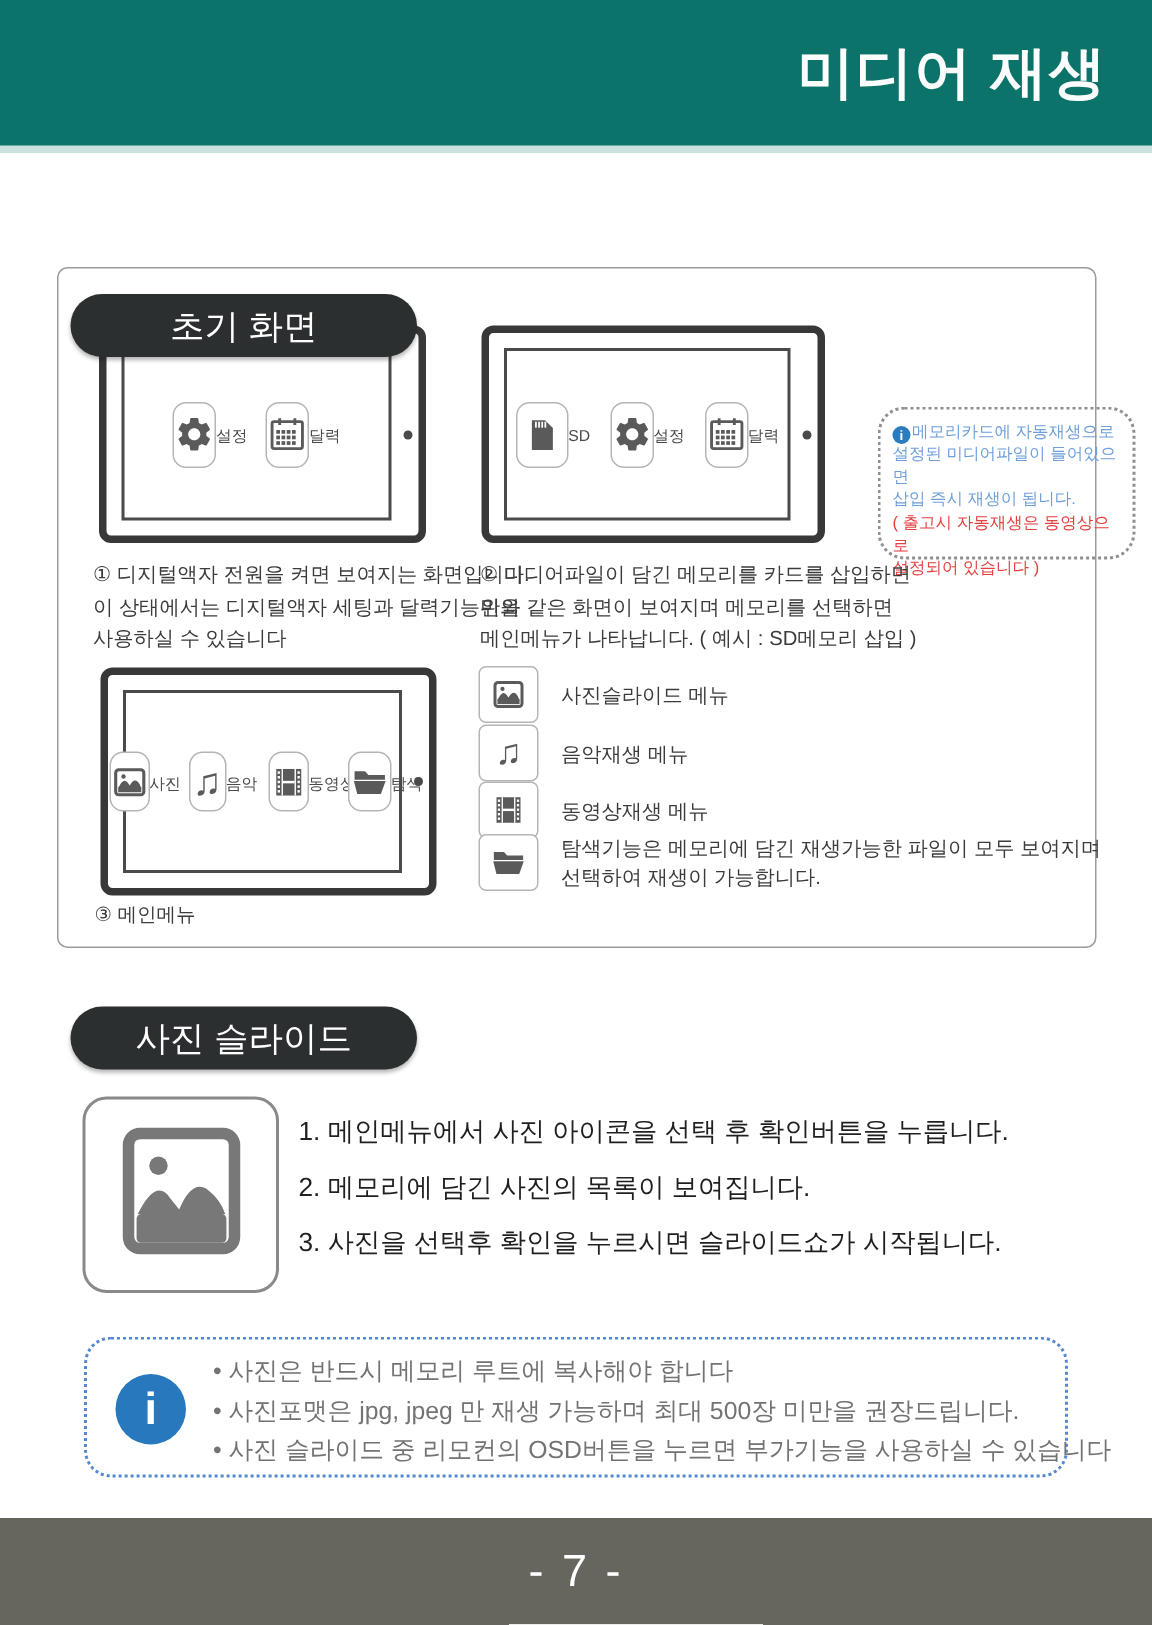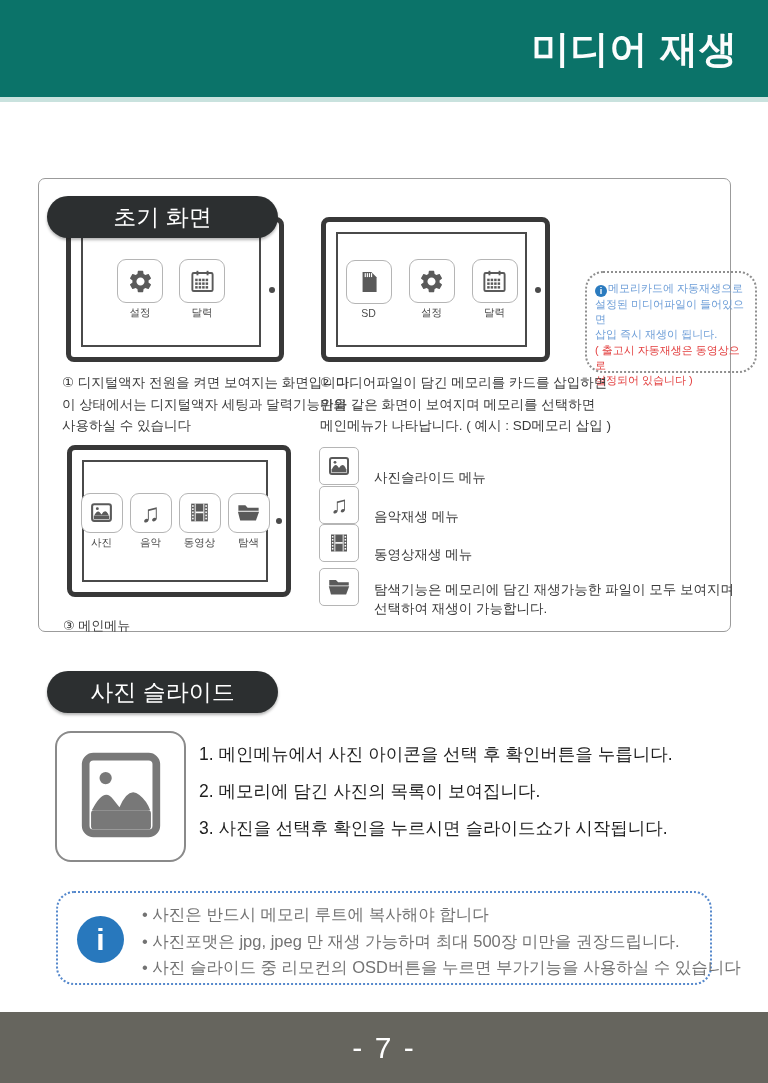--- a/index.html
+++ b/index.html
@@ -24,21 +24,21 @@
   
   .device{position:absolute;border:5px solid #383838;border-radius:8px;background:#fff;
           box-sizing:border-box;}
   .device-screen{position:absolute;left:10px;top:10px;bottom:10px;right:18px;
           border:2px solid #4a4a4a;background:#fff;display:flex;align-items:center;
           justify-content:center;gap:12px;}
   .device-dot{position:absolute;right:4px;top:50%;transform:translateY(-50%);
           width:6px;height:6px;border-radius:50%;background:#4a4a4a;}
 
   
-  .tile{display:flex;flex-direction:column;align-items:center;width:50px;}
+  .tile{display:flex;flex-direction:row;align-items:center;width:50px;}
   .tile-box{width:44px;height:42px;border:1.5px solid #b5b5b5;border-radius:9px;
           background:#fff;display:flex;align-items:center;justify-content:center;}
   .tile-label{margin-top:3px;font-size:10.5px;color:#4a4a4a;white-space:nowrap;}
   .music-glyph{font-size:26px;color:#5a5a5a;line-height:1;}
 
   
   .caption{position:absolute;font-size:13.5px;color:#3b3b3b;line-height:21.5px;
           white-space:pre-line;}
 
   
@@ -48,21 +48,21 @@
   .autonote-blue{color:#6f9fd8;white-space:pre-line;display:inline;}
   .autonote-red{color:#e34040;white-space:pre-line;margin-top:1px;}
   .info-dot{display:inline-block;width:12px;height:12px;border-radius:50%;
           background:#2b7bbf;color:#fff;font-size:9px;font-weight:bold;line-height:12px;
           text-align:center;vertical-align:-2px;margin-right:1px;}
 
   
   .legend-item{position:absolute;left:319px;display:flex;align-items:center;gap:15px;}
   .legend-box{width:38px;height:36px;border:1.5px solid #b5b5b5;border-radius:5px;
           background:#fff;display:flex;align-items:center;justify-content:center;flex:none;}
-  .legend-text{font-size:13.5px;color:#3b3b3b;line-height:19px;white-space:pre-line;margin-top:24px;}
+  .legend-text{font-size:13.5px;color:#3b3b3b;line-height:19px;white-space:pre-line;}
 
   
   .bigicon{position:absolute;left:55px;top:731px;width:131px;height:131px;
           border:2.5px solid #8a8a8a;border-radius:16px;box-sizing:border-box;
           display:flex;align-items:center;justify-content:center;background:#fff;}
   .steps{position:absolute;left:199px;top:736px;}
   .step{font-size:17.5px;color:#1f1f1f;line-height:37px;}
 
   
   .notesbox{position:absolute;left:56px;top:891px;width:656px;height:94px;
@@ -244,21 +244,21 @@
           <svg width="27" height="27" viewBox="0 0 24 24">
               <path fill="#5a5a5a" d="M3 5.5h6.2l2 2.2H21v2.8H3z"></path>
               <path fill="#5a5a5a" d="M2.6 11.3h18.8L18.6 19H4.6z"></path>
             </svg>
         </div>
         <div class="tile-label">탐색</div>
       </div>
     </div>
     <div class="device-dot"></div>
   </div>
-  <div class="caption" style="left:63px;top:599px;font-size:13px;margin-top:16px;">③ 메인메뉴</div>
+  <div class="caption" style="left:63px;top:599px;font-size:13px;">③ 메인메뉴</div>
 
   <div class="legend-item" style="top:444px;">
     <div class="legend-box">
       <svg width="24" height="24" viewBox="0 0 24 24">
           <rect x="3" y="4" width="18" height="16" rx="2" fill="none" stroke="#5a5a5a" stroke-width="2"></rect>
           <rect x="4.6" y="15" width="14.8" height="3.4" fill="#5a5a5a"></rect>
           <path d="M5 15 Q8 9 10.5 12 L12 14 Q14.5 9.5 17 11.5 Q18.5 13 19 15 Z" fill="#5a5a5a"></path>
           <circle cx="8" cy="8.3" r="1.4" fill="#5a5a5a"></circle>
         </svg>
     </div>

